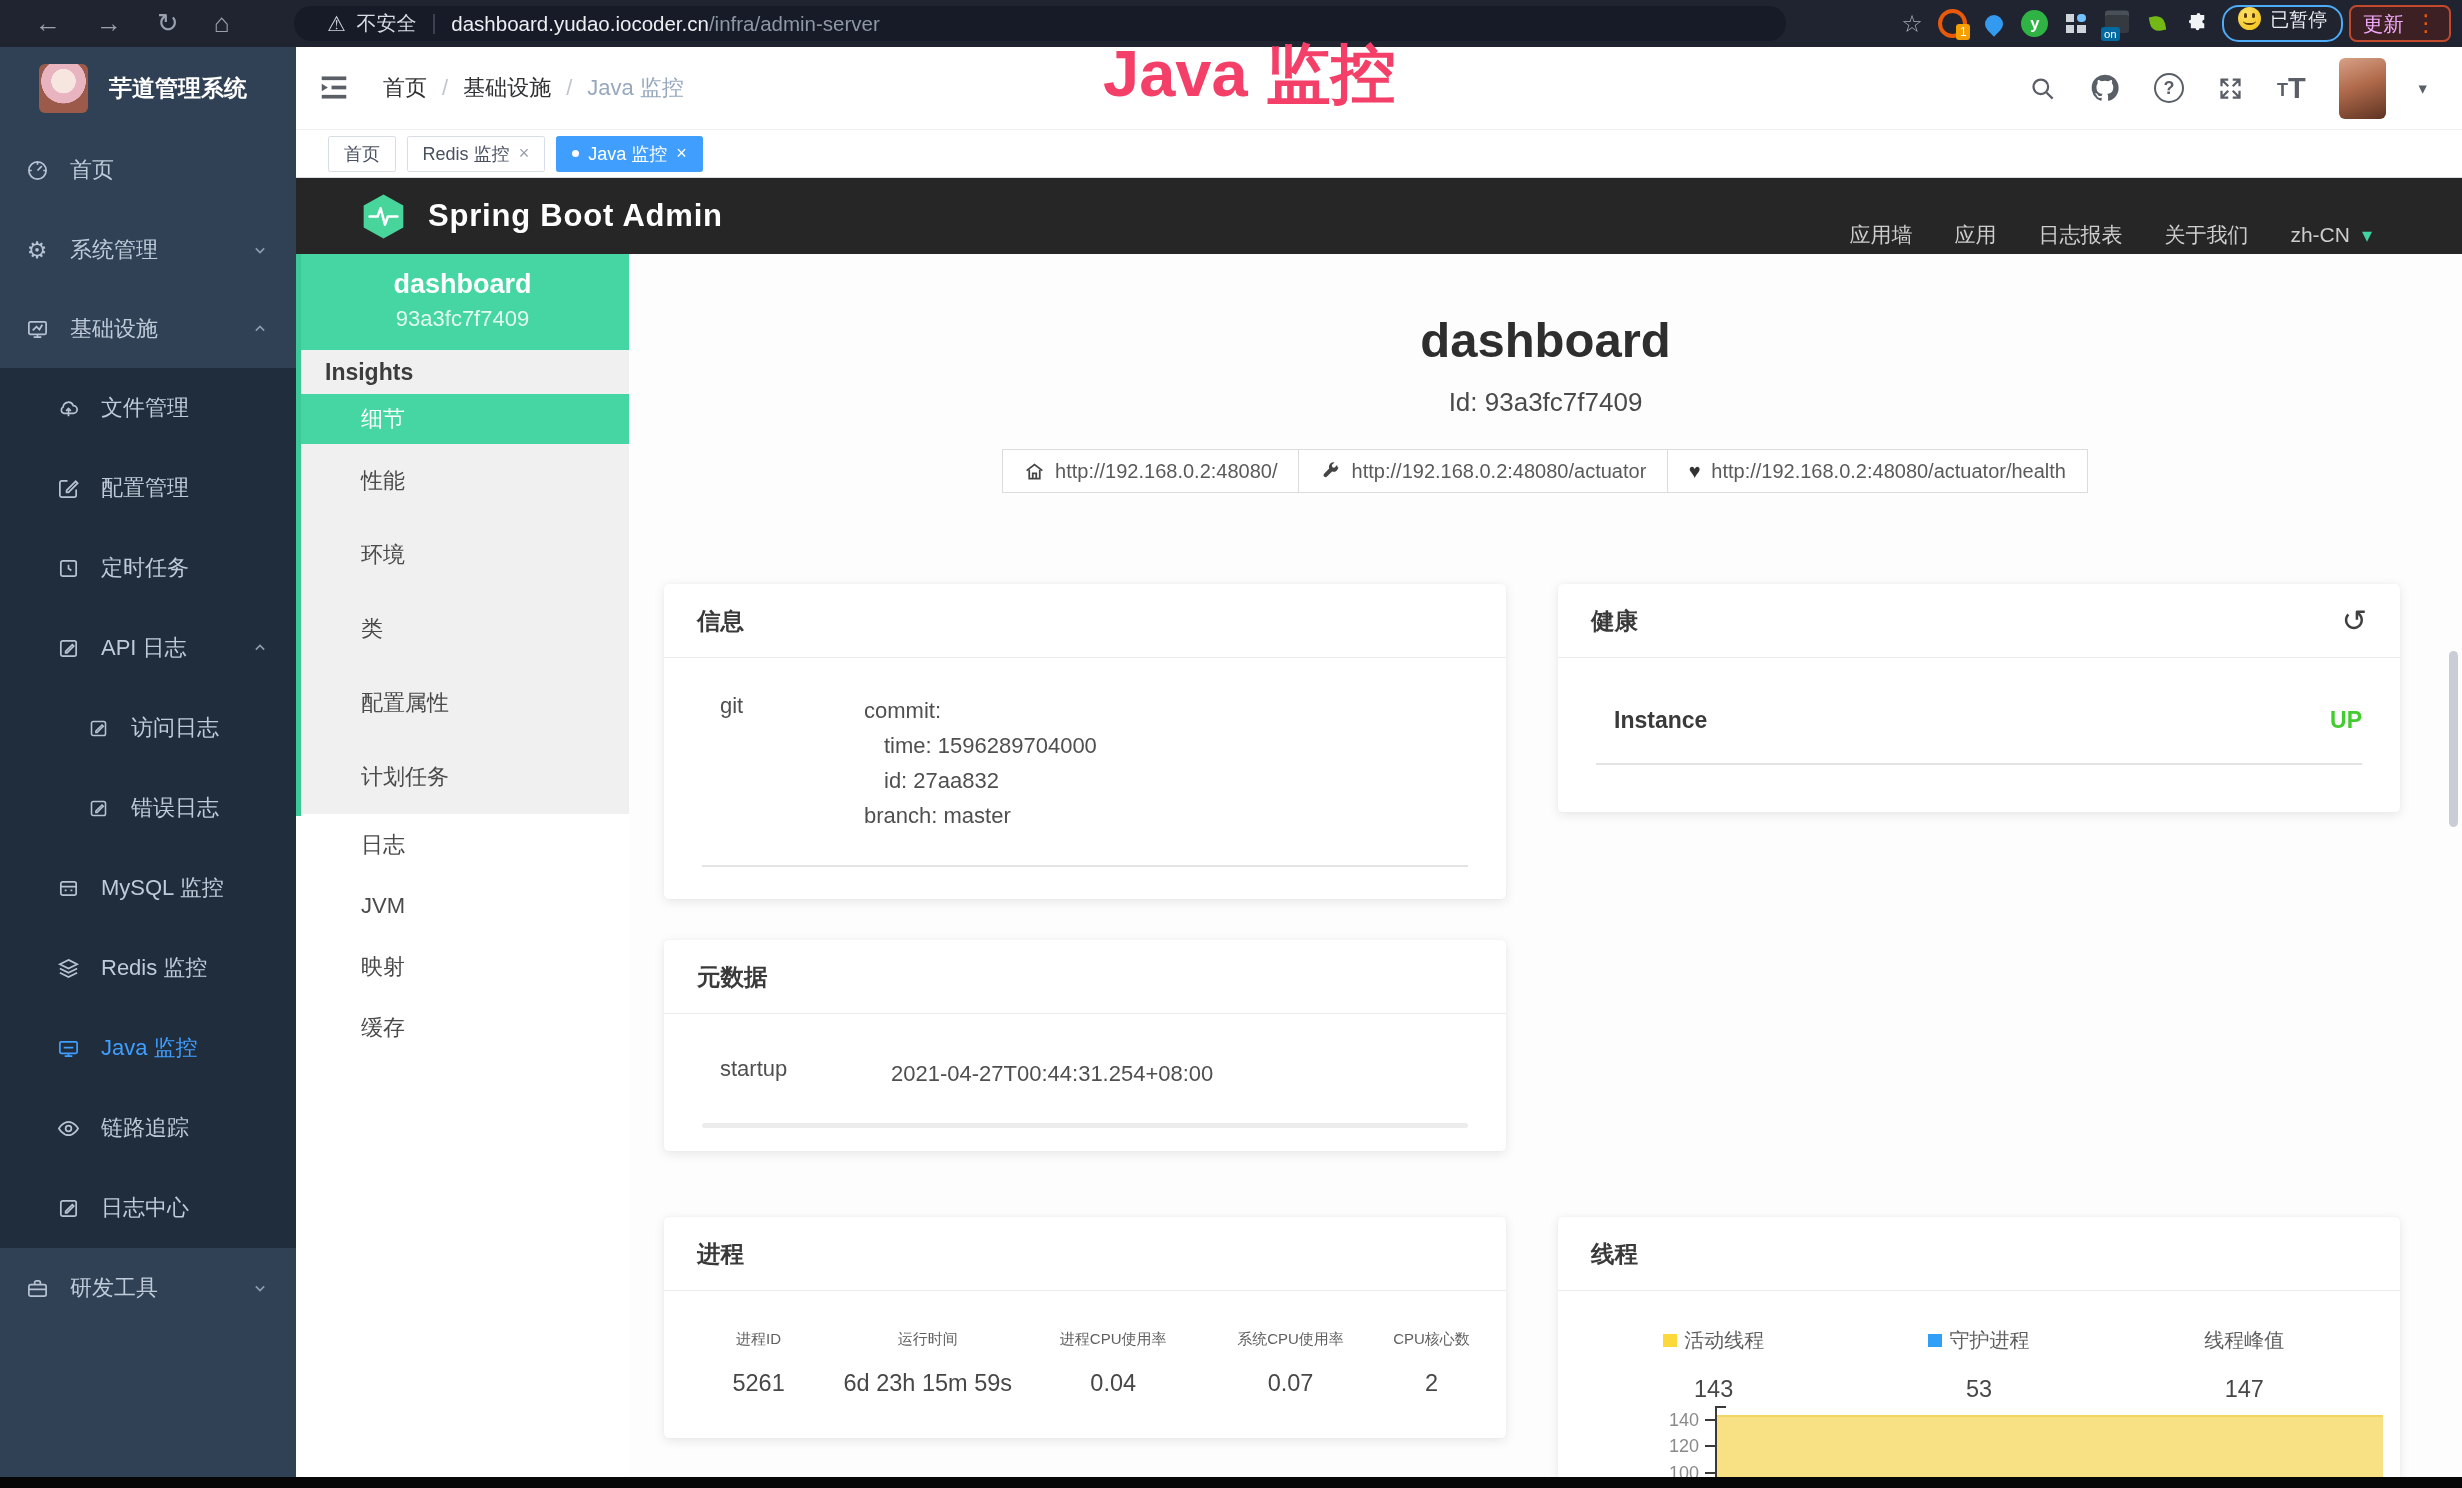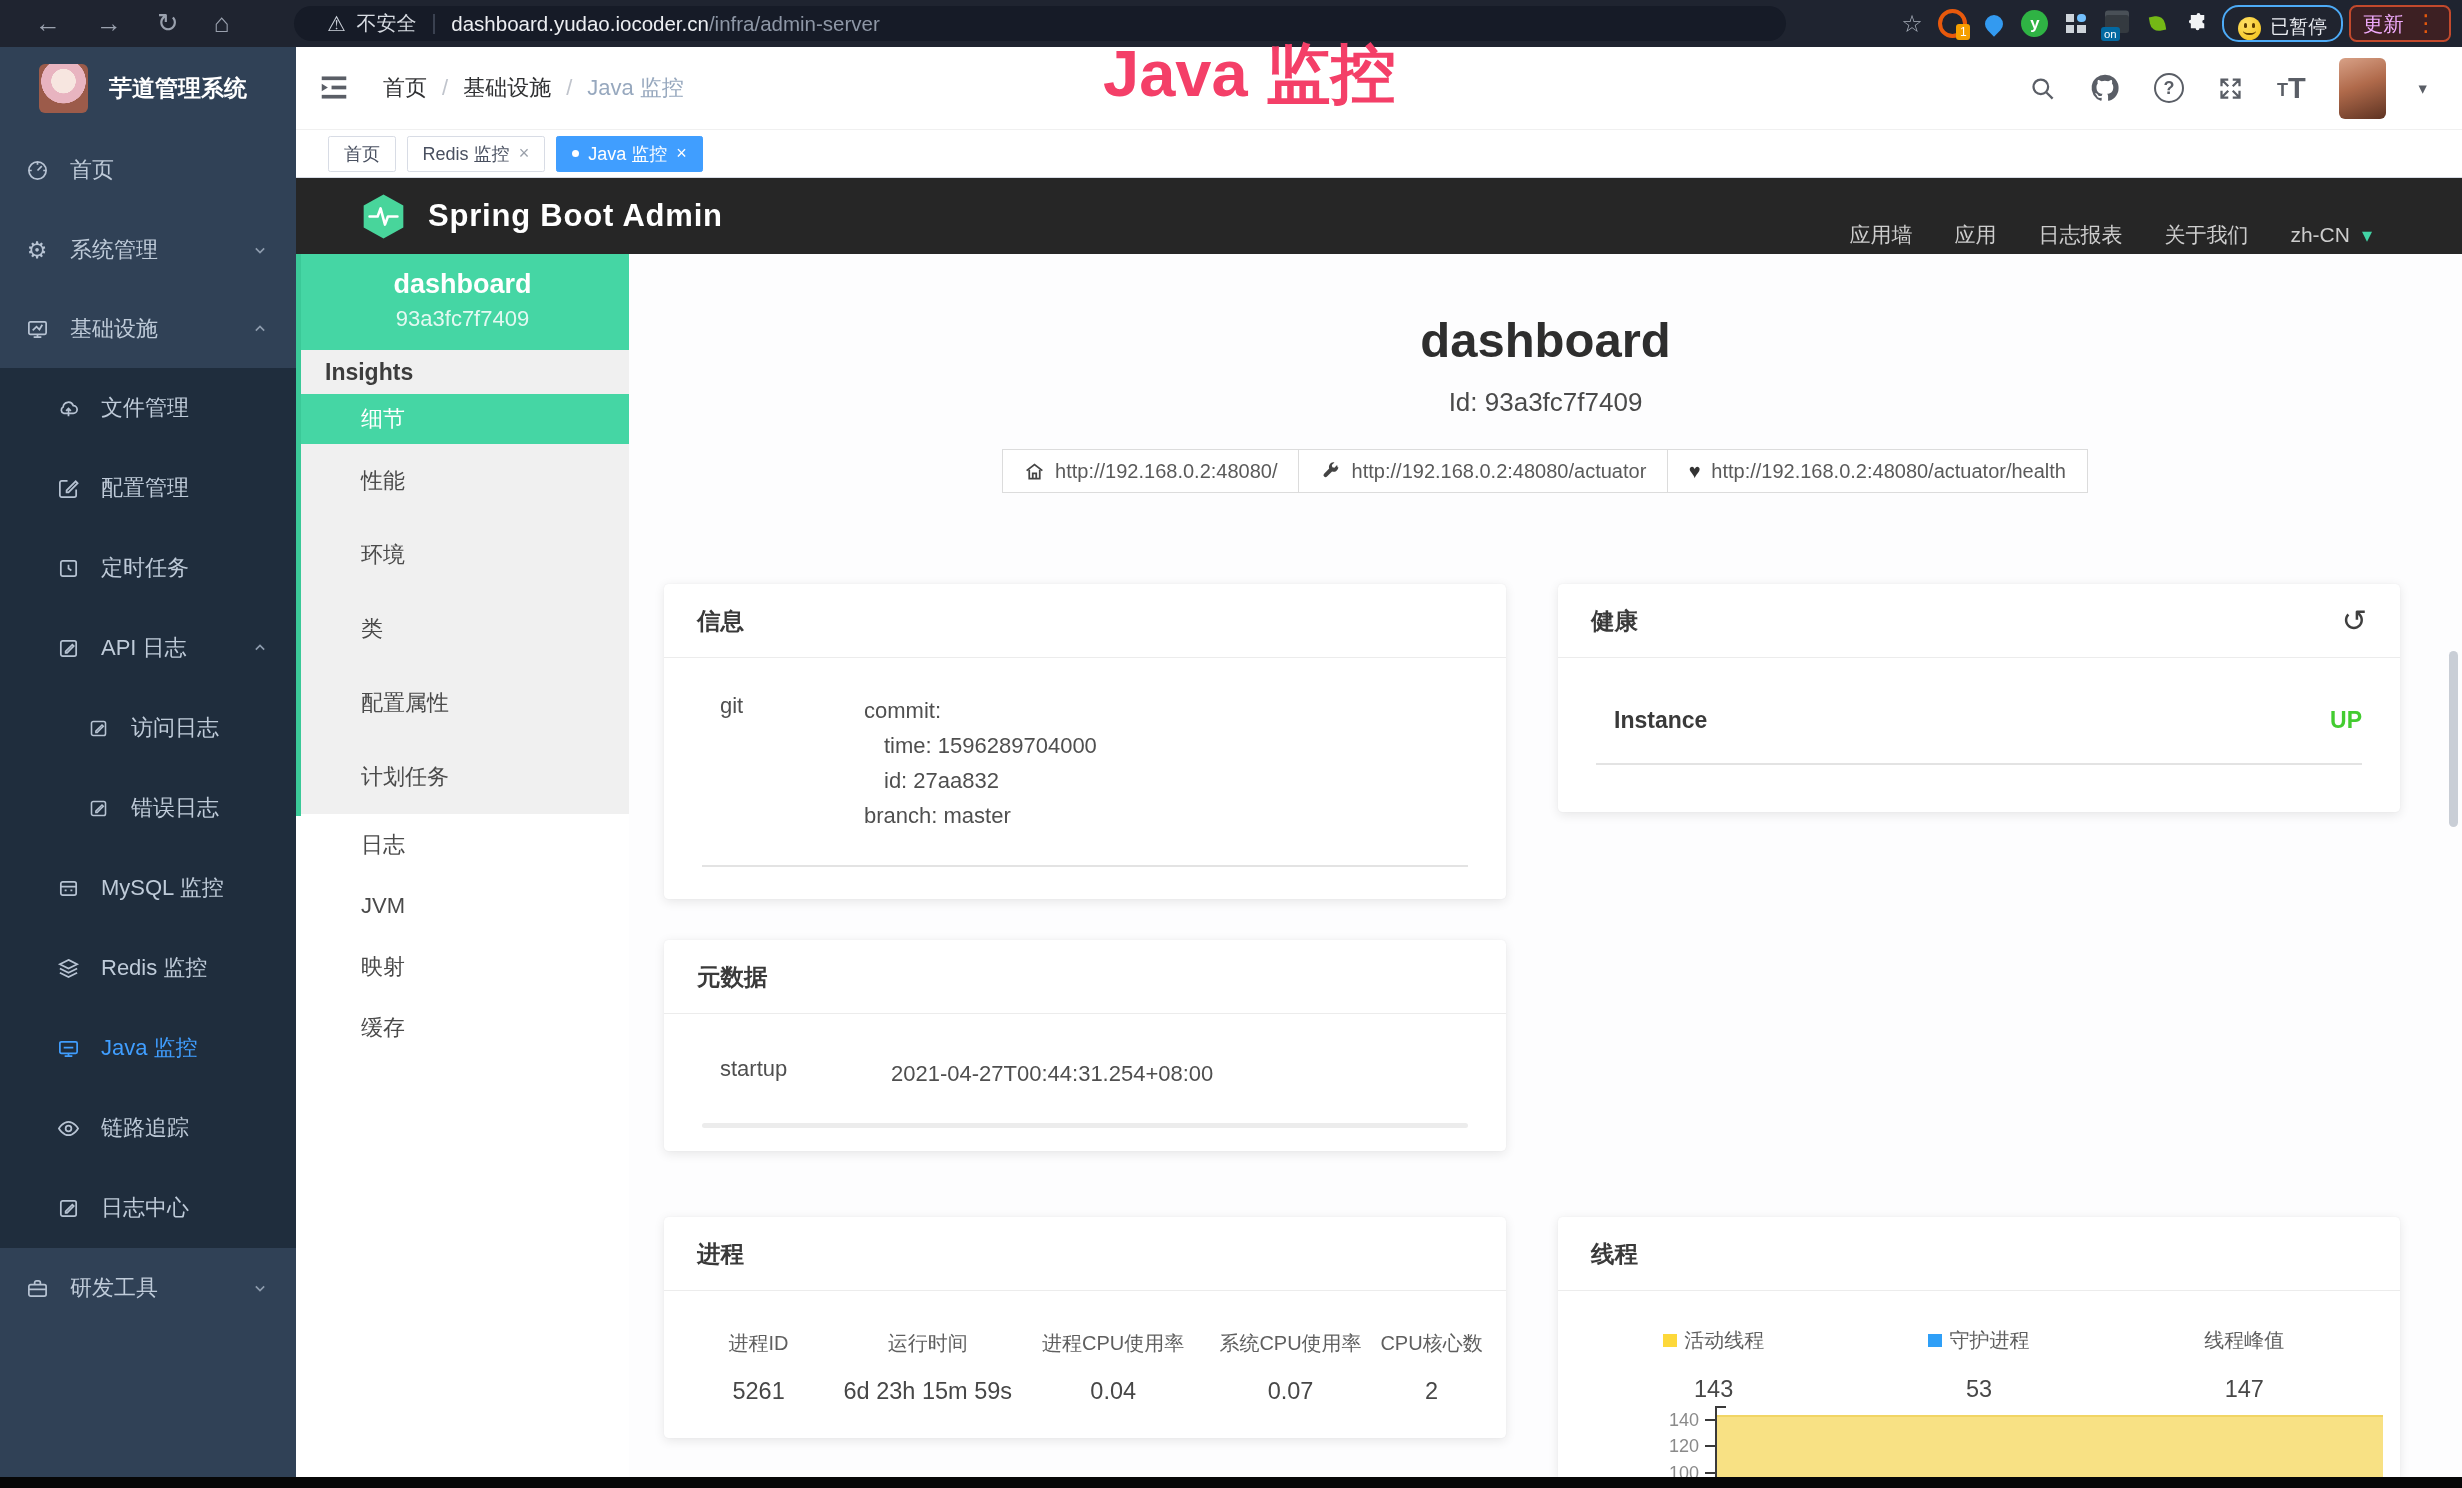--- a/index.html
+++ b/index.html
@@ -14,21 +14,21 @@
   .chrome .navic{font-size:26px;color:#9aa1ae;margin-left:35px;}
   .addr{position:absolute;left:294px;top:6px;width:1492px;height:35px;border-radius:17.4px;
         background:#161b27;display:flex;align-items:center;padding-left:33px;box-sizing:border-box;}
   .addr .warn{font-size:21px;color:#cdd2db;margin-right:10.6px;}
   .addr .sec{font-size:20px;color:#d7dbe2;}
   .addr .div{width:1.5px;height:20px;background:#3a4150;margin:0 16.7px;}
   .addr .host{font-size:20.5px;color:#eceef2;}
   .addr .path{font-size:20.5px;color:#8e97a6;}
   .exttile{width:35px;height:35px;display:flex;align-items:center;justify-content:center;position:relative;}
   .pausedpill{height:33px;border:2.3px solid #4dabf7;border-radius:16.7px;background:#20242f;
-              display:flex;align-items:flex-end;padding:0 13.7px;gap:9px;}
+              display:flex;align-items:flex-start;padding:0 13.7px;gap:9px;}
   .pausedpill span{font-size:19px;color:#e8ebf0;}
   .updatebtn{height:33px;border:2.3px solid #c2492c;border-radius:7.6px;background:#3d2023;
              display:flex;align-items:center;padding:0 12px;gap:10.6px;}
   .updatebtn b{font-size:20.5px;color:#f0abfc;font-weight:normal;}
   .updatebtn i{font-style:normal;font-size:23px;color:#e8590c;}
   .face{width:23px;height:23px;border-radius:50%;background:radial-gradient(circle at 35% 30%,#ffe066,#f2c013);position:relative;}
   .face b{position:absolute;width:3px;height:5.3px;background:#5c3b00;border-radius:1.5px;top:6px;}
   .face u{position:absolute;left:5.3px;right:5.3px;bottom:4.6px;height:6px;border-bottom:2.3px solid #5c3b00;border-radius:50%;}
 
   
@@ -108,21 +108,21 @@
   .kv .v{line-height:35px;}
   .ind{padding-left:20px;}
   .hr{height:1.5px;background:#e3e3e3;margin:32px 38px 0 38px;}
   .hr.thick{height:5.3px;background:#ececec;border-radius:3px;}
   .hrow{display:flex;justify-content:space-between;padding:49px 38px 0 56px;font-size:23px;}
   .hrow .k{font-weight:bold;color:#3a3a3a;}
   .up{font-weight:bold;color:#43cc30;}
   .cols{display:flex;text-align:center;padding:0 18px;}
   .cols>div:nth-child(1){width:19%;} .cols>div:nth-child(2){width:23%;}
   .cols>div:nth-child(3){width:23%;} .cols>div:nth-child(4){width:21%;} .cols>div:nth-child(5){width:14%;}
-  .cols.hd{margin-top:39px;font-size:20px;color:#5f5f5f;}
+  .cols.hd{margin-top:39px;font-size:15px;color:#5f5f5f;}
   .cols.vl{margin-top:21px;font-size:23.5px;color:#474747;}
   .lg3{display:flex;text-align:center;padding:0 23px;}
   .lg3>div{width:33.33%;display:flex;justify-content:center;align-items:center;gap:7.6px;}
   .lg3.hd{margin-top:36px;font-size:20px;color:#5f5f5f;}
   .lg3.vl{margin-top:22px;font-size:23.5px;color:#474747;}
   .sq{width:13.7px;height:13.7px;display:inline-block;}
   .tick{position:absolute;width:47px;text-align:right;font-size:18px;color:#8a8a8a;}
   .historyic{font-size:30px;color:#3f3f3f;font-weight:normal;}
   .annotation{position:absolute;left:1103px;top:30px;font-size:65px;font-weight:bold;color:#f43f68;z-index:60;}
   .botstrip{position:absolute;left:0;top:1477px;width:2462px;height:11.4px;background:#070707;}

